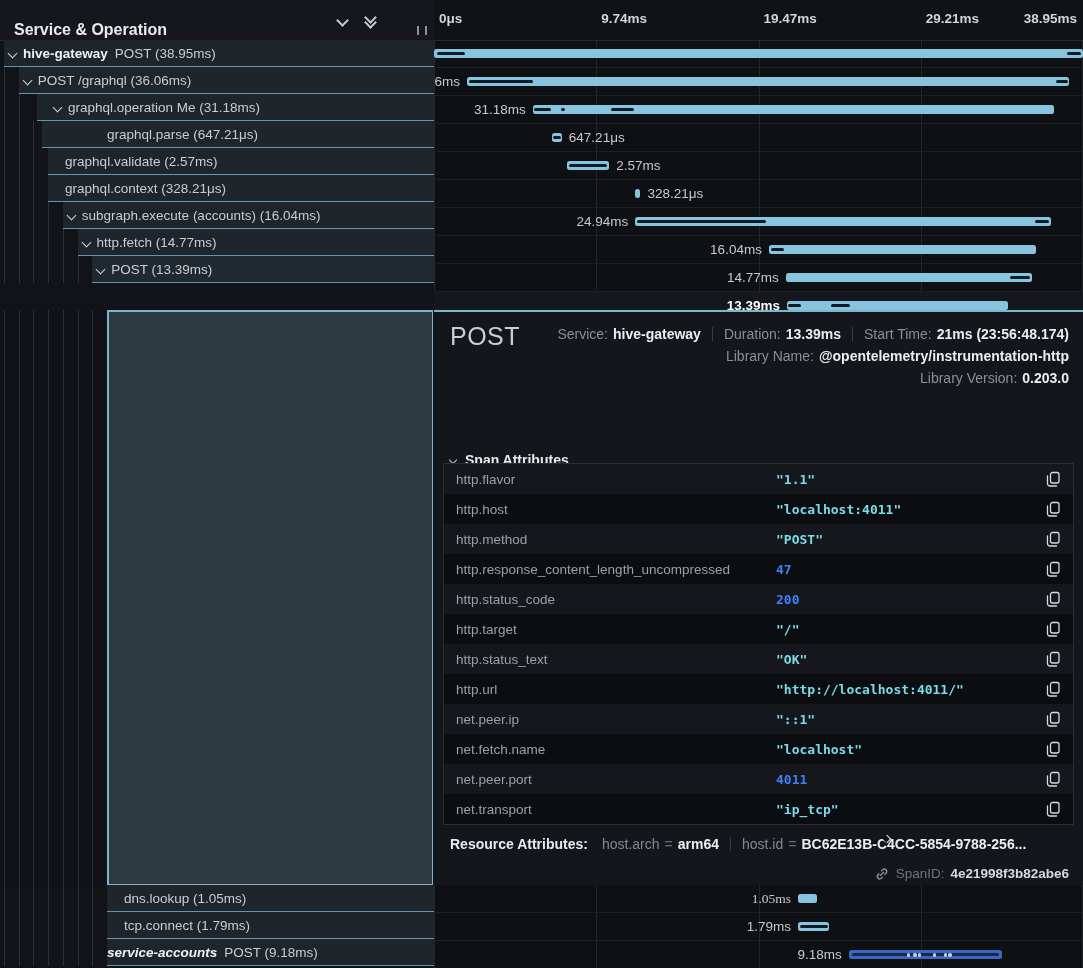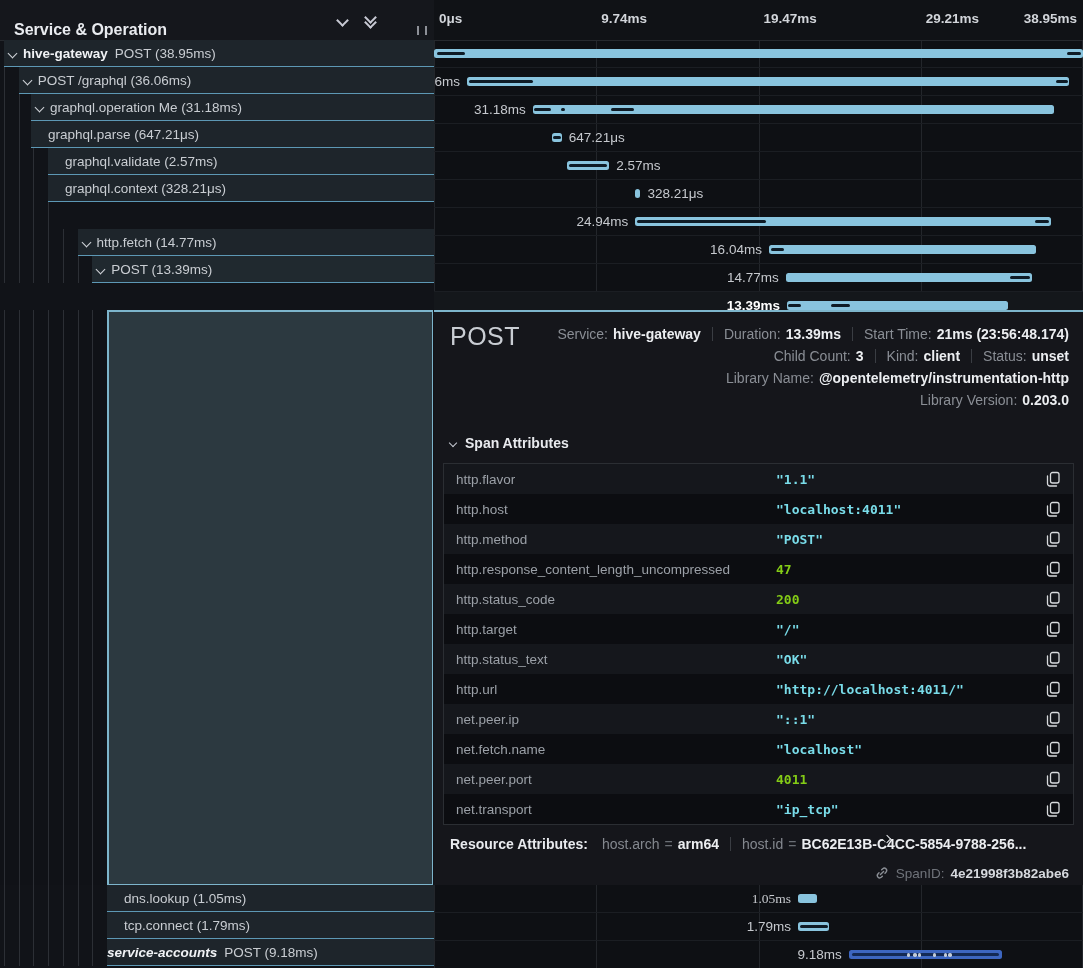--- a/index.html
+++ b/index.html
@@ -53,39 +53,39 @@
   .blabel.sel{font-weight:bold;color:#ffffff;}
   
   .dpanel{position:absolute;left:0;top:310px;width:649px;height:575px;background:#15161b;
           border-top:2px solid #7db5cc;box-sizing:border-box;z-index:3;}
   .dtitle{position:absolute;left:16px;top:10px;font-size:25px;color:#c9cdd3;letter-spacing:.5px;}
   .meta{position:absolute;right:14px;top:11px;display:flex;flex-direction:column;align-items:flex-end;}
   .mline{display:flex;align-items:center;height:22px;font-size:14px;white-space:nowrap;}
   .mlabel{color:#8a8e95;margin-right:5px;}
   .mval{color:#eceef1;font-weight:bold;}
   .msep{width:1px;height:14px;background:#3a3d43;margin:0 11px;}
-  .sahead{position:absolute;left:16px;top:123px;display:flex;align-items:center;font-size:14px;
+  .sahead{position:absolute;left:16px;top:140px;display:flex;align-items:center;font-size:14px;
           font-weight:bold;color:#e8eaee;}
   .sahead .chev{width:5px;height:5px;border-width:1.5px;margin-right:9px;}
   .atable{position:absolute;left:9px;right:9px;top:151px;border:1px solid #2b2e33;}
   .arow{height:30px;display:flex;align-items:center;position:relative;text-align:right;}
   .arow:nth-child(odd){background:#15171c;}
   .arow:nth-child(even){background:#0c0d11;}
   .akey{margin-left:12px;font-size:13.5px;color:#9ba0a7;}
   .aval{position:absolute;left:332px;font-family:"DejaVu Sans Mono",monospace;font-size:13px;font-weight:bold;}
   .aval.string{color:#79dce9;}
-  .aval.number{color:#84cc16;}
+  .aval.number{color:#3b82f6;}
   .acopy{position:absolute;right:12px;top:7px;width:15px;height:16px;cursor:pointer;}
   .res{position:absolute;left:16px;top:524px;display:flex;align-items:center;font-size:14px;white-space:nowrap;}
   .res .chev{width:5px;height:5px;border-width:1.5px;margin-right:10px;border-color:#e8eaee;}
   .restitle{font-weight:bold;color:#e8eaee;margin-right:14px;}
   .rkey{color:#84888f;}
   .req{color:#6a6e75;margin:0 5px;}
   .rval{color:#eceef1;font-weight:bold;}
-  .spanid{position:absolute;right:14px;top:554px;display:flex;align-items:flex-start;font-size:13.5px;}
+  .spanid{position:absolute;right:14px;top:554px;display:flex;align-items:flex-end;font-size:13.5px;}
   .sidlabel{color:#6f737a;margin:0 6px 0 7px;}
   .sidval{font-weight:bold;color:#d6d9de;}
 </style>
 </head>
 <body>
 
 <div class="app">
 
   <div class="left">
     <div class="lheader">
@@ -115,30 +115,30 @@
         <div class="trow">
           <div class="guide" style="left: 4px;"></div>
           <div class="tcontent" style="left: 18.7px;">
             <span class="tchev chev down"></span>
             <span>POST /graphql (36.06ms)</span>
           </div>
         </div>
         <div class="trow">
           <div class="guide" style="left: 4px;"></div>
           <div class="guide" style="left: 18.7px;"></div>
-          <div class="tcontent" style="left: 31px;">
+          <div class="tcontent" style="left: 37px; padding-left: 12px;">
             <span class="tchev chev down"></span>
             <span>graphql.operation Me (31.18ms)</span>
           </div>
         </div>
         <div class="trow">
           <div class="guide" style="left: 4px;"></div>
           <div class="guide" style="left: 18.7px;"></div>
           <div class="guide" style="left: 33.4px;"></div>
-          <div class="tcontent" style="left: 31px;">
+          <div class="tcontent" style="left: 42px; padding-left: 48px;">
             <span class="noarrow">graphql.parse (647.21μs)</span>
           </div>
         </div>
         <div class="trow">
           <div class="guide" style="left: 4px;"></div>
           <div class="guide" style="left: 18.7px;"></div>
           <div class="guide" style="left: 33.4px;"></div>
           <div class="tcontent" style="left: 48.1px;">
             <span class="noarrow">graphql.validate (2.57ms)</span>
           </div>
@@ -149,20 +149,24 @@
           <div class="guide" style="left: 33.4px;"></div>
           <div class="tcontent" style="left: 48.1px;">
             <span class="noarrow">graphql.context (328.21μs)</span>
           </div>
         </div>
         <div class="trow">
           <div class="guide" style="left: 4px;"></div>
           <div class="guide" style="left: 18.7px;"></div>
           <div class="guide" style="left: 33.4px;"></div>
           <div class="guide" style="left: 48.1px;"></div>
+          <div class="tcontent" style="left: 62.8px;">
+            <span class="tchev chev down"></span>
+            <span>subgraph.execute (accounts) (16.04ms)</span>
+          </div>
         </div>
         <div class="trow">
           <div class="guide" style="left: 4px;"></div>
           <div class="guide" style="left: 18.7px;"></div>
           <div class="guide" style="left: 33.4px;"></div>
           <div class="guide" style="left: 48.1px;"></div>
           <div class="guide" style="left: 62.8px;"></div>
           <div class="tcontent" style="left: 77.5px;">
             <span class="tchev chev down"></span>
             <span>http.fetch (14.77ms)</span>
@@ -344,30 +348,20 @@
             <span class="mlabel">Service:</span>
             <span class="mval">hive-gateway</span>
             <div class="msep"></div>
             <span class="mlabel">Duration:</span>
             <span class="mval">13.39ms</span>
             <div class="msep"></div>
             <span class="mlabel">Start Time:</span>
             <span class="mval">21ms (23:56:48.174)</span>
           </div>
           <div class="mline">
-            <span class="mlabel">Child Count:</span>
-            <span class="mval">3</span>
-            <div class="msep"></div>
-            <span class="mlabel">Kind:</span>
-            <span class="mval">client</span>
-            <div class="msep"></div>
-            <span class="mlabel">Status:</span>
-            <span class="mval">unset</span>
-          </div>
-          <div class="mline">
             <span class="mlabel">Library Name:</span>
             <span class="mval">@opentelemetry/instrumentation-http</span>
           </div>
           <div class="mline">
             <span class="mlabel">Library Version:</span>
             <span class="mval">0.203.0</span>
           </div>
         </div>
       <div class="sahead">
         <span class="chev down"></span>

